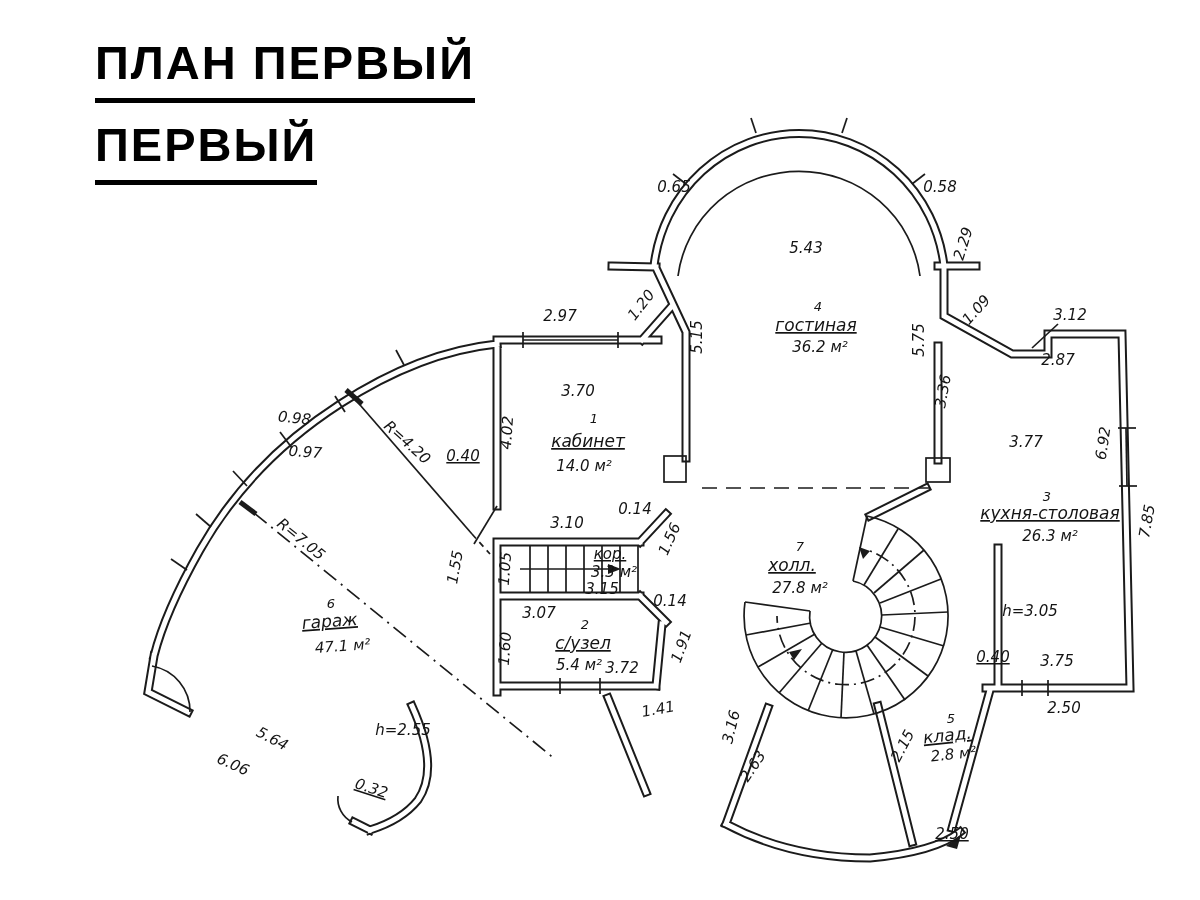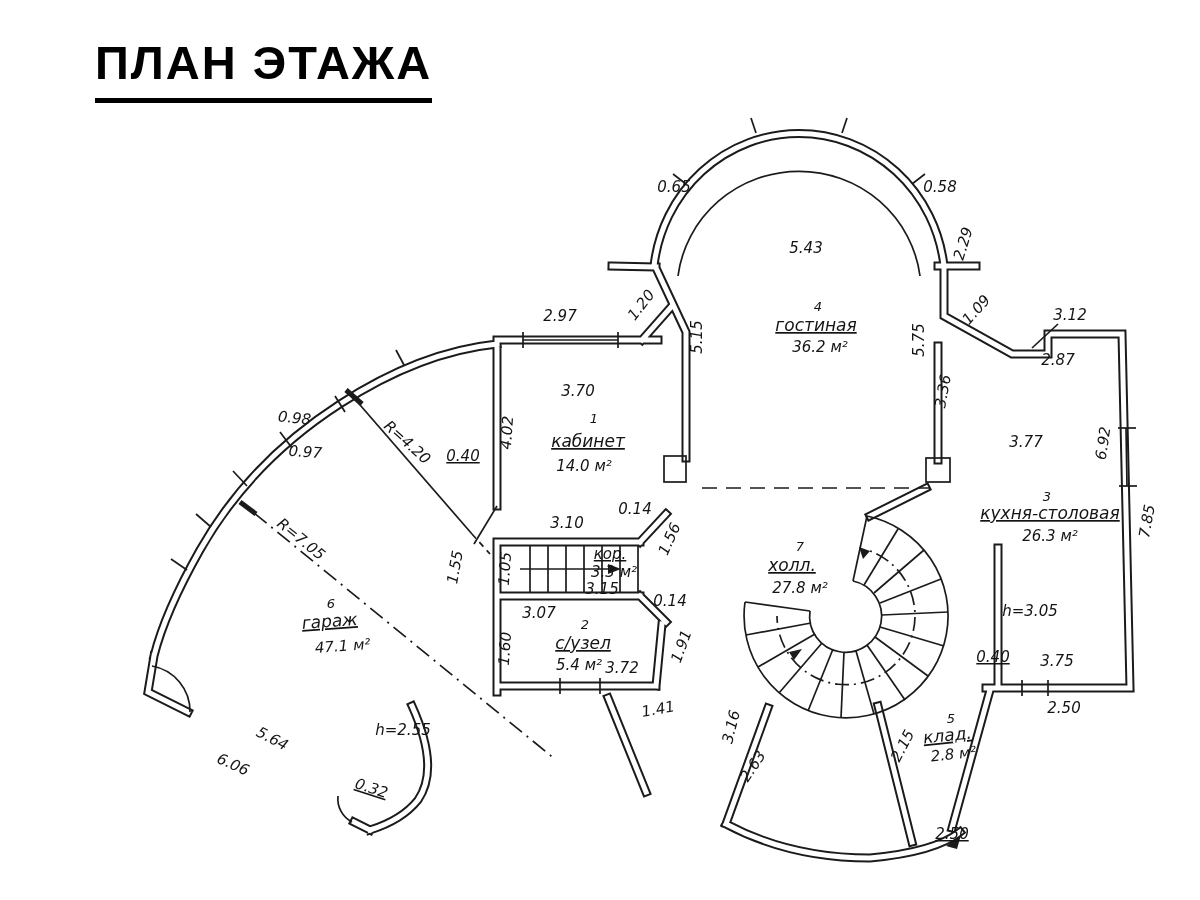--- a/index.html
+++ b/index.html
@@ -21,21 +21,22 @@
   .dim{font-size:15px}
   .rnum{font-size:13px}
   .rname{font-size:17px;text-decoration:underline}
   .rarea{font-size:15px}
   .u{text-decoration:underline}
 </style>
 </head>
 <body>
 
 <div class="title">
-  <div class="tline">ПЛАН ЭТАЖА</div>
+  <div class="tline">ПЛАН ПЕРВЫЙ</div>
+  <div class="tline">ПЕРВЫЙ</div>
 </div>
 
 <svg width="1200" height="900" viewBox="0 0 1200 900">
   <defs>
     <path id="walls" d="
       M 612 266 L 656 267
       M 938 266 L 976 266
       M 654 266 A 146 150 0 0 1 944 266
       M 656 268 L 686 332 L 686 458
       M 944 268 L 944 316 L 1012 354 L 1048 354 L 1048 334 L 1122 334 L 1130 688 L 986 688

